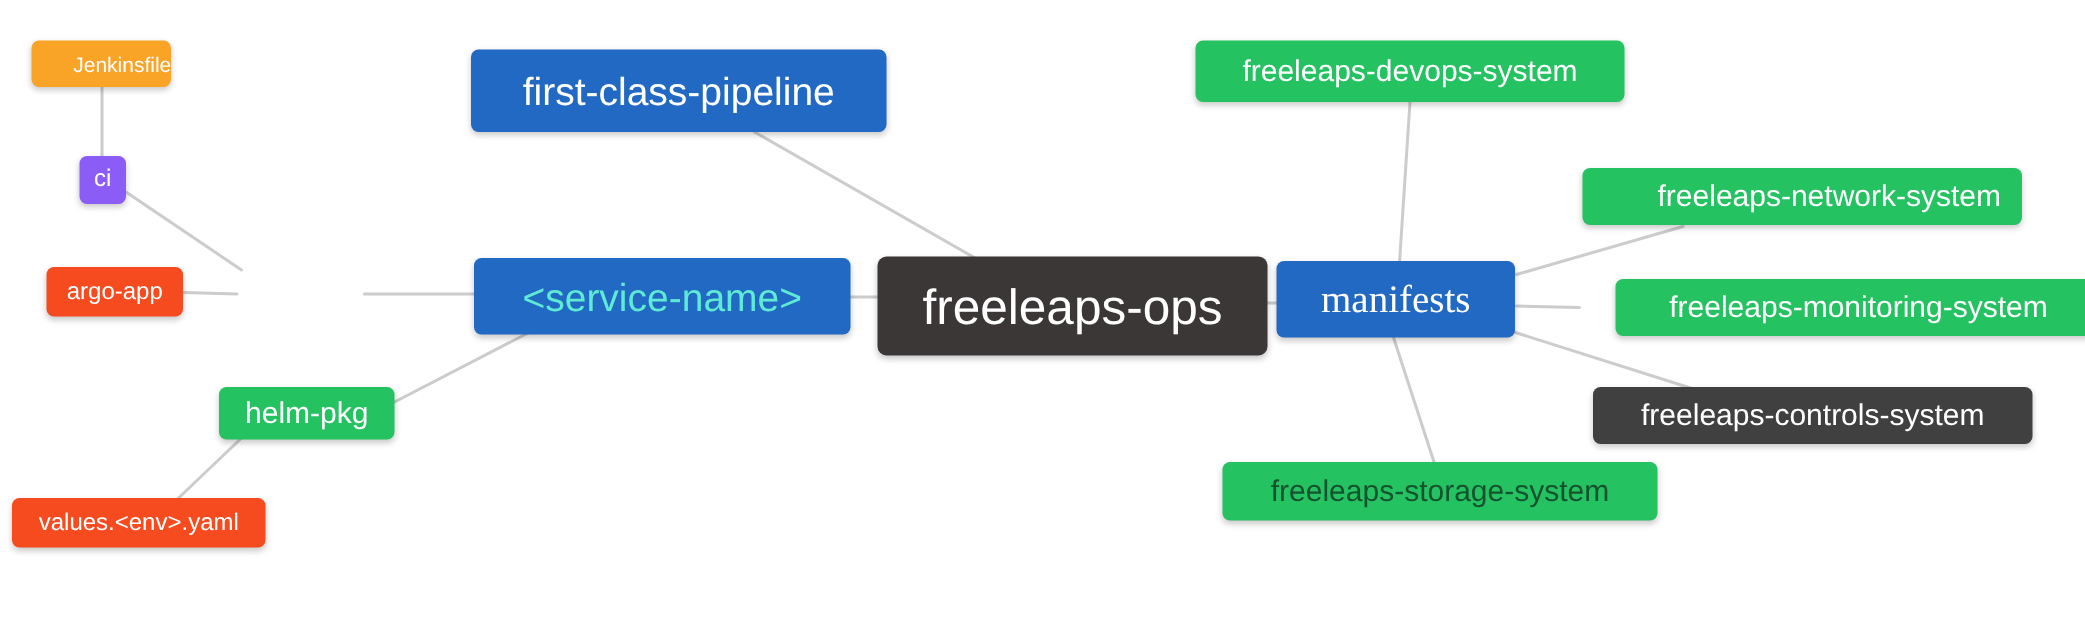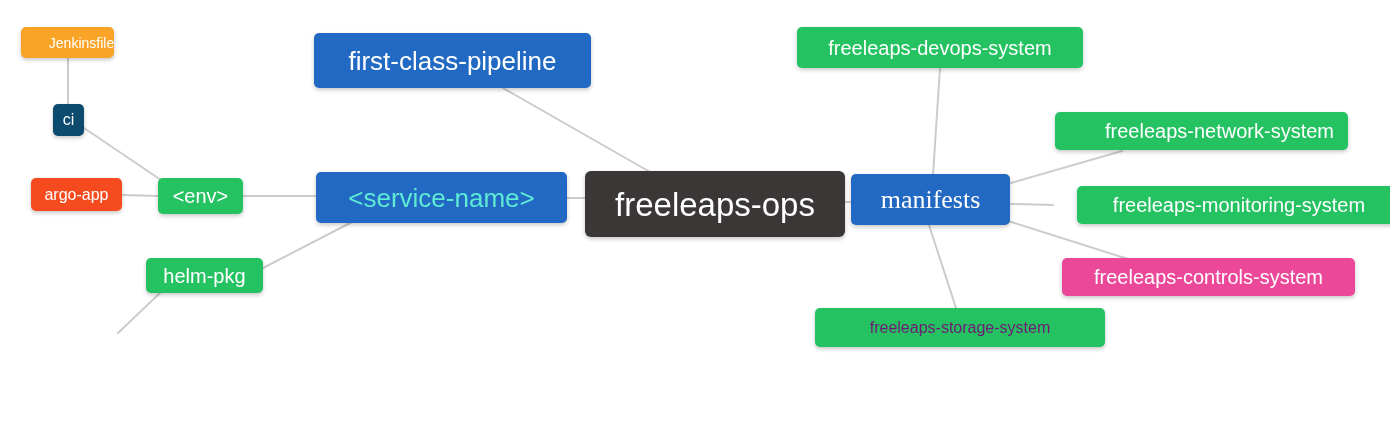--- a/index.html
+++ b/index.html
@@ -67,24 +67,24 @@
       <line x1="1011" y1="183" x2="1122" y2="151" stroke="#cccccc" stroke-width="2" stroke-linecap="round"></line>
       <line x1="1011" y1="204" x2="1053" y2="205" stroke="#cccccc" stroke-width="2" stroke-linecap="round"></line>
       <line x1="1008" y1="221" x2="1128" y2="259" stroke="#cccccc" stroke-width="2" stroke-linecap="round"></line>
       <line x1="929" y1="225" x2="956" y2="308" stroke="#cccccc" stroke-width="2" stroke-linecap="round"></line>
     </svg>
   <div id="node-layer">
       <div class="node root" style="left: 585px; top: 171px; width: 260px; height: 66px; font-size: 33px; background: rgb(59, 55, 55); color: rgb(255, 255, 255);">freeleaps-ops</div>
       <div class="node" style="left: 314px; top: 33px; width: 277px; height: 55px; font-size: 26px; background: rgb(33, 105, 194); color: rgb(255, 255, 255); text-align: center;">first-class-pipeline</div>
       <div class="node" style="left: 316px; top: 172px; width: 251px; height: 51px; font-size: 26px; background: rgb(33, 105, 194); color: #5eead4;">&lt;service-name&gt;</div>
       <div class="node" style="left: 851px; top: 174px; width: 159px; height: 51px; font-size: 26px; background: rgb(33, 105, 194); color: rgb(255, 255, 255); font-family: Liberation Serif, serif;">manifests</div>
-      <div class="node" style="left: 158px; top: 178px; width: 85px; height: 36px; font-size: 20px; background: rgb(37, 194, 98); color: rgb(255, 255, 255);">&lt;env&gt;</div>
       <div class="node" style="left: 146px; top: 258px; width: 117px; height: 35px; font-size: 20px; background: rgb(37, 194, 98); color: rgb(255, 255, 255);">helm-pkg</div>
       <div class="node" style="left: 797px; top: 27px; width: 286px; height: 41px; font-size: 20px; background: rgb(37, 194, 98); color: rgb(255, 255, 255);">freeleaps-devops-system</div>
       <div class="node" style="left: 1055px; top: 112px; width: 293px; height: 38px; font-size: 20px; background: rgb(37, 194, 98); color: rgb(255, 255, 255); padding-left: 36px;">freeleaps-network-system</div>
       <div class="node" style="left: 1053px; top: 186px; width: 324px; height: 38px; font-size: 20px; background: rgb(37, 194, 98); color: rgb(255, 255, 255); margin-left: 24px;">freeleaps-monitoring-system</div>
-      <div class="node" style="left: 1062px; top: 258px; width: 293px; height: 38px; font-size: 20px; background: #ec4899; color: rgb(255, 255, 255);">freeleaps-controls-system</div>
-      <div class="node" style="left: 815px; top: 308px; width: 290px; height: 39px; font-size: 16px; background: rgb(37, 194, 98); color: #701a75;">freeleaps-storage-system</div>
-      <div class="node" style="left: 53px; top: 104px; width: 31px; height: 32px; font-size: 16px; background: #0c4a6e; color: rgb(255, 255, 255);">ci</div>
+      <div class="node" style="left: 1062px; top: 258px; width: 293px; height: 38px; font-size: 20px; background: #404040; color: rgb(255, 255, 255);">freeleaps-controls-system</div>
+      <div class="node" style="left: 815px; top: 308px; width: 290px; height: 39px; font-size: 20px; background: rgb(37, 194, 98); color: #14532d;">freeleaps-storage-system</div>
+      <div class="node" style="left: 53px; top: 104px; width: 31px; height: 32px; font-size: 16px; background: #8b5cf6; color: rgb(255, 255, 255);">ci</div>
       <div class="node" style="left: 31px; top: 178px; width: 91px; height: 33px; font-size: 16px; background: rgb(246, 74, 31); color: rgb(255, 255, 255);">argo-app</div>
+      <div class="node" style="left: 8px; top: 332px; width: 169px; height: 33px; font-size: 16px; background: rgb(246, 74, 31); color: rgb(255, 255, 255);">values.&lt;env&gt;.yaml</div>
       <div class="node" style="left: 21px; top: 27px; width: 93px; height: 31px; font-size: 14px; background: rgb(249, 163, 39); color: rgb(255, 255, 255); padding-left: 28px;">Jenkinsfile</div>
     </div>
 </div>
 
 </body></html>

